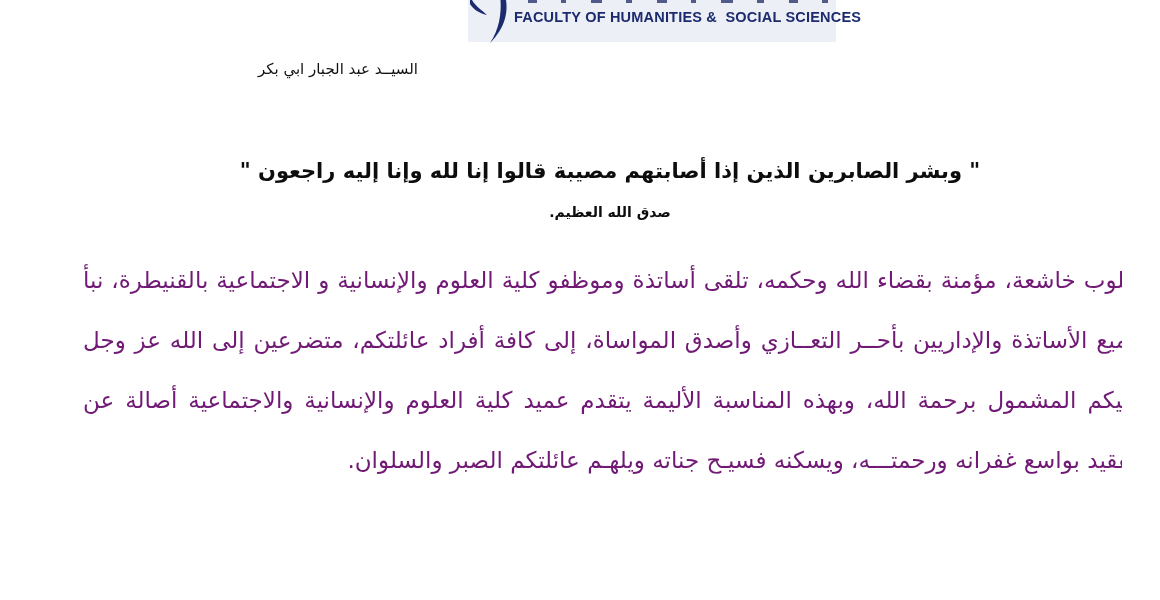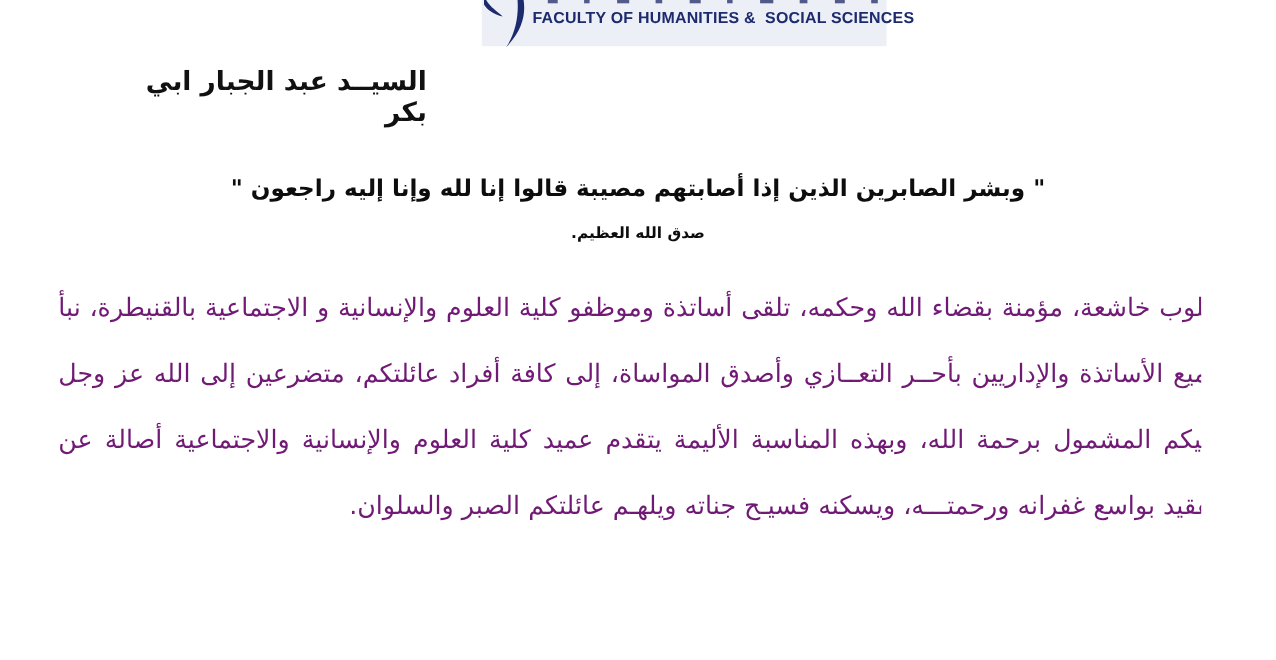--- a/index.html
+++ b/index.html
@@ -4,20 +4,21 @@
 <style>
   html, body { margin: 0; padding: 0; background: #ffffff; }
   .page {
     position: relative;
     width: 1092px;
     height: 600px;
     background: #ffffff;
     overflow: hidden;
     font-family: "DejaVu Sans", sans-serif;
     color: #1a1a1a;
+    margin-left: 30px;
   }
 
   
   .letterhead-band {
     position: absolute;
     left: 438px; top: 0;
     width: 368px; height: 42px;
     background: #edeff6;
   }
   .logo-swoosh {
@@ -49,22 +50,22 @@
     background: #2a356f;
     opacity: 0.8;
   }
 
   
   .recipient {
     position: absolute;
     left: 88px; top: 60px;
     width: 300px;
     direction: rtl;
-    font-weight: bold;
-    font-size: 24px;
+    font-weight: normal;
+    font-size: 15px;
     color: #111;
   }
 
   
   .verse {
     position: absolute;
     left: 0; top: 150px;
     width: 1160px;
     text-align: center;
     direction: rtl;

